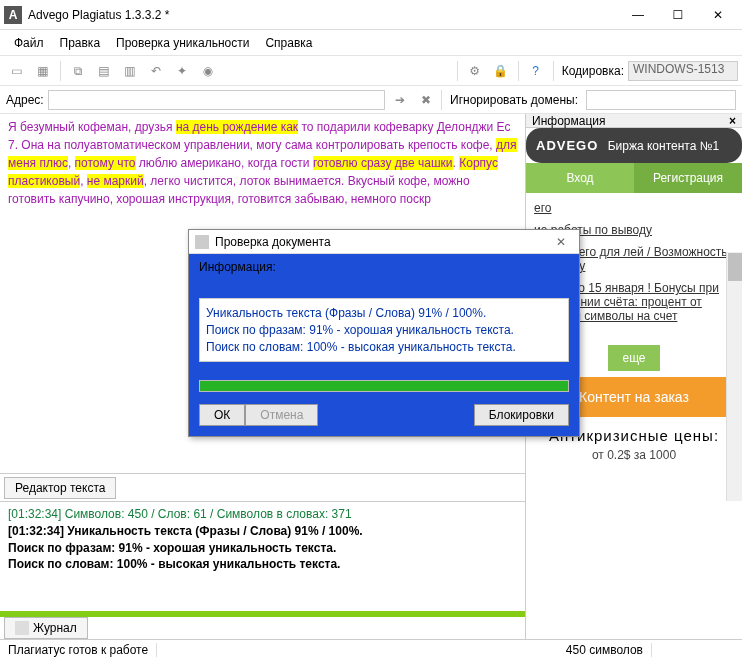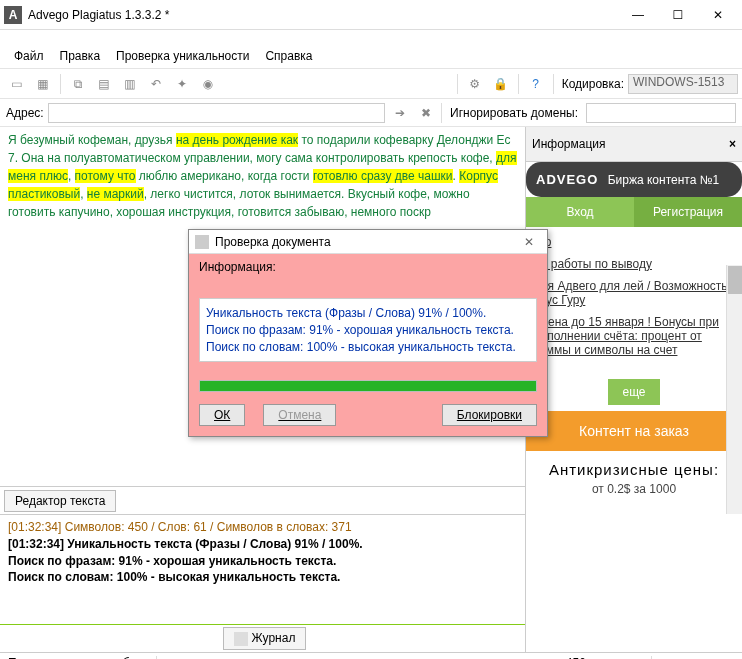--- a/index.html
+++ b/index.html
@@ -3,53 +3,53 @@
 <meta charset="utf-8">
 <style>
   * { box-sizing: border-box; margin: 0; padding: 0; font-family: "Segoe UI", Tahoma, sans-serif; font-size: 12px; }
   body { background: #fff; width: 742px; height: 659px; overflow: hidden; position: relative; }
   
   .titlebar { height: 30px; background: #fff; border-bottom: 1px solid #ddd; display: flex; align-items: center; padding: 0 4px; }
   .titlebar .appicon { width: 18px; height: 18px; background: #555; color: #fff; text-align: center; line-height: 18px; margin-right: 6px; font-weight: bold; }
   .titlebar .title { flex: 1; }
   .titlebar .winbtn { width: 40px; height: 28px; display:flex; align-items:center; justify-content:center; }
   
-  .menubar { height: 26px; display: flex; align-items: center; padding: 0 6px; border-bottom: 1px solid #e4e4e4; margin-top: 13px; }
+  .menubar { height: 26px; display: flex; align-items: center; padding: 0 6px; border-bottom: 1px solid #e4e4e4; }
   .menubar .menuitem { padding: 4px 8px; }
   
   .toolbar { height: 30px; border-bottom:1px solid #e4e4e4; display:flex; align-items:center; padding:0 4px; }
   .toolbar .tbtn { width:22px; height:22px; margin:0 2px; display:flex; align-items:center; justify-content:center; color:#888; }
   .toolbar .sep { width:1px; height:20px; background:#ddd; margin:0 4px; }
   .toolbar .encoding-label { margin-left:4px; margin-right:4px; }
   .toolbar .encoding-select { width:110px; height:20px; border:1px solid #ccc; background:#eee; padding:0 4px; color:#666; }
   
   .addressbar { height:28px; border-bottom:1px solid #e4e4e4; display:flex; align-items:center; padding:0 6px; gap:4px; }
   .addressbar .addr-label { margin-right:0; }
   .addressbar .addr-input { flex:1; height:20px; border:1px solid #ccc; padding:0 4px; }
   .addressbar .abtn { width:22px; height:22px; display:flex; align-items:center; justify-content:center; color:#888; }
   .addressbar .ignore-label { margin-left:4px; margin-right:4px; }
   .addressbar .ignore-input { width:150px; height:20px; border:1px solid #ccc; padding:0 4px; }
   
   .main { display:flex; height: calc(100% - 30px - 26px - 30px - 28px - 20px); }
   .content { flex:1; display:flex; flex-direction:column; border-right:1px solid #ccc; }
-  .editor-area { flex:1; padding:4px 8px; line-height:1.5; color:#15803d; overflow:hidden; position:relative; }
+  .editor-area { flex:1; padding:4px 8px; line-height:1.5; color:#a21caf; overflow:hidden; position:relative; }
   .editor-area span.hl { background:#ffff00; }
   .editor-tabbar { height:28px; border-top:1px solid #ccc; display:flex; align-items:center; }
   .editor-tabbar .etab { border:1px solid #bbb; padding:3px 10px; margin-left:4px; background:#f5f5f5; }
   
   .log-area { height:110px; padding:4px 8px; border-top:1px solid #ccc; font-size:12px; line-height:1.4; overflow:hidden; }
-  .log-area .gray { color:#a16207; }
+  .log-area .gray { color:#15803d; }
   .log-area .bold { font-weight:bold; color:#000; }
   
-  .log-tabbar { height:28px; border-top:1px solid #84cc16; display:flex; align-items:center;justify-content:center; }
+  .log-tabbar { height:28px; border-top:6px solid #84cc16; display:flex; align-items:center; }
   .log-tabbar .ltab { border:1px solid #bbb; padding:3px 10px; margin-left:4px; background:#f5f5f5; }
   .log-tabbar .icon-sm { width:14px; height:14px; display:inline-block; background:#ddd; margin-right:4px; vertical-align:middle; }
   
   .sidepanel { width:216px; display:flex; flex-direction:column; }
-  .side-header { height:35px; background:#f0f0f0; border-bottom:1px solid #ccc; display:flex; align-items:center; padding:0 6px; }
+  .side-header { height:14px; background:#f0f0f0; border-bottom:1px solid #ccc; display:flex; align-items:center; padding:0 6px; }
   .side-header .close { margin-left:auto; font-weight:bold; }
   .side-brand { background:#404040; color:#fff; padding:10px; font-size:12px;border-radius:15px; }
   .side-brand b { font-size:13px; letter-spacing:1px; }
   .side-authbar { display:flex; }
   .side-authbar .authbtn { flex:1; text-align:center; padding:8px 0; color:#fff; }
   .side-authbar .reg { background:#76af41; }
   .side-authbar .login { background:#8dc556; }
   .side-news { padding:8px; font-size:12px; }
   .side-news .news-item { margin-bottom:8px; text-decoration:underline; color:#333; }
   .side-more { text-align:center; margin:6px 0; }
@@ -59,29 +59,29 @@
   .side-prices .big { font-size:15px; letter-spacing:1px; margin-bottom:4px; }
   .side-prices .small { font-size:12px; color:#444; }
   .side-scroll { width:16px; position:absolute; right:0; top:138px; bottom:138px; background:#f0f0f0; border-left:1px solid #ddd; }
   .side-scroll .thumb { width:14px; margin:1px; height:28px; background:#c0c0c0; }
   
   .statusbar { height:20px; border-top:1px solid #ccc; display:flex; align-items:center; font-size:11px; }
   .statusbar .cell { padding:0 8px; border-right:1px solid #ddd; }
   .statusbar .spacer { flex:1; }
   
   
-  .dialog { position:absolute; left:188px; top:229px; width:360px; background:#fca5a5; border:1px solid #888; box-shadow:2px 2px 6px rgba(0,0,0,0.3); }
+  .dialog { position:absolute; left:188px; top:229px; width:392px; background:#1d4ed8; border:1px solid #888; box-shadow:2px 2px 6px rgba(0,0,0,0.3); }
   .dialog .dtitle { height:24px; display:flex; align-items:center; padding:0 6px; background:#fff; border-bottom:1px solid #ddd; }
   .dialog .dtitle .dicon { width:14px; height:14px; background:#ccc; margin-right:6px; }
   .dialog .dtitle .dclose { margin-left:auto; width:24px; text-align:center; color:#666; }
   .dialog .dlabel { padding:6px 10px; }
   .dialog .dbody { margin:18px 10px; background:#fff; border:1px solid #ccc; padding:6px; color:#0033aa; line-height:1.4; }
   .dialog .dprog { margin:12px 10px 6px; height:12px; background:#e0e0e0; border:1px solid #bbb; }
   .dialog .dprog .bar { height:100%; background:#26b326; width:100%; }
-  .dialog .dbtns { display:flex; padding:6px 10px 10px; gap:18px;text-decoration:underline; }
+  .dialog .dbtns { display:flex; padding:6px 10px 10px; gap:0; }
   .dialog .dbtns .dbutton { border:1px solid #999; background:#e8e8e8; padding:3px 14px; }
   .dialog .dbtns .dbutton.disabled { color:#999; }
   .dialog .dbtns .spacer { flex:1; }
 </style>
 </head>
 <body>
 
 <div class="titlebar">
   <div class="appicon">A</div>
   <div class="title">Advego Plagiatus 1.3.3.2 *</div>

